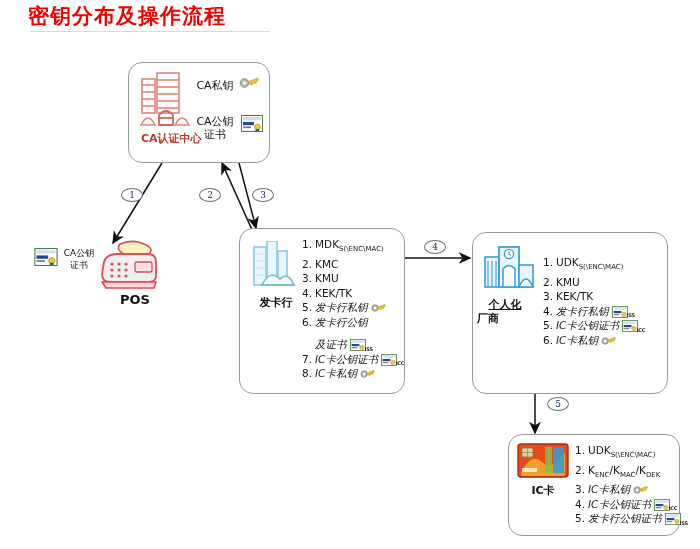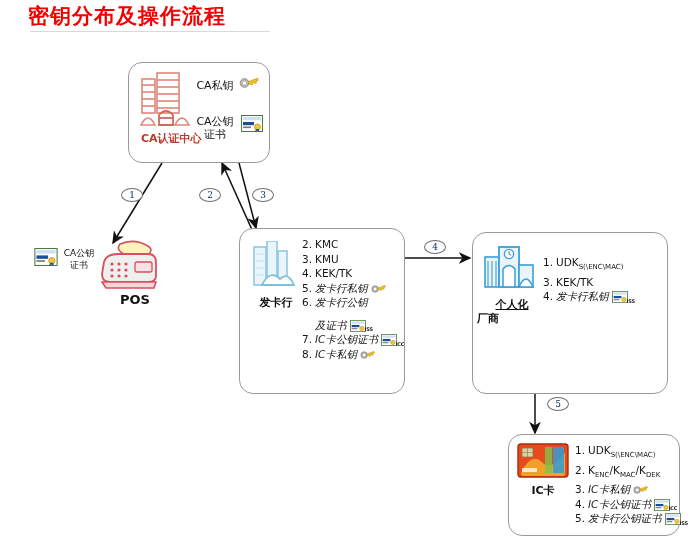--- a/index.html
+++ b/index.html
@@ -223,20 +223,21 @@
           <line x1="6" y1="13" x2="14" y2="13"></line>
             <line x1="6" y1="20" x2="14" y2="20"></line>
           <line x1="6" y1="27" x2="14" y2="27"></line>
             <line x1="6" y1="34" x2="14" y2="34"></line>
         </g>
         <path d="M12,44 Q20,28 30,38 Q38,30 44,44 Z" fill="#ffffff" stroke="#7cc0dd" stroke-width="1.8"></path>
       </svg>
       <div class="iconcap" style="position:absolute;left:6px;top:68px;width:60px;text-align:center;">发卡行</div>
 
       <div class="klist" style="left:62px;top:8px;width:104px;">
+        <div class="row"><span class="num">1.</span><span>MDK</span><sub>S(\ENC\MAC)</sub></div>
         <div class="row"><span class="num">2.</span><span>KMC</span></div>
         <div class="row"><span class="num">3.</span><span>KMU</span></div>
         <div class="row"><span class="num">4.</span><span>KEK/TK</span></div>
         <div class="row"><span class="num">5.</span><span class="cjk">发卡行私钥</span>
           <svg class="keyicon" viewBox="0 0 20 16">
             <circle cx="5.5" cy="8" r="4.3" fill="#b9b9b9" stroke="#7b7b7b" stroke-width="0.9"></circle>
             <circle cx="5.5" cy="8" r="1.6" fill="#ffffff"></circle>
             <path d="M9.5,6.6 L18.5,3.2 L19.3,5.2 L17,6.2 L17.6,7.8 L15.6,8.6 L15,7 L13.4,7.7 L14,9.3 L12,10 L11.4,8.4 L9.6,9.2 Z" fill="#f0c419" stroke="#b58c0b" stroke-width="0.7"></path>
           </svg>
         </div>
@@ -285,37 +286,57 @@
             <line x1="9" y1="18" x2="9" y2="44"></line>
             <line x1="13" y1="18" x2="13" y2="44"></line>
         </g>
         <rect x="16" y="4" width="20" height="40" fill="#eaf4fb" stroke="#3b9fd6" stroke-width="1.8"></rect>
         <circle cx="26" cy="11" r="4.6" fill="#ffffff" stroke="#3b9fd6" stroke-width="1.4"></circle>
         <path d="M26,8.2 L26,11 L28.2,12.4" stroke="#2b7fb0" stroke-width="1" fill="none"></path>
         <path d="M20,44 L20,26 Q26,19 32,26 L32,44 Z" fill="#ffffff" stroke="#3b9fd6" stroke-width="1.5"></path>
         <rect x="36" y="22" width="14" height="22" fill="#eaf4fb" stroke="#3b9fd6" stroke-width="1.6"></rect>
         <path d="M36,44 Q43,28 50,44 Z" fill="#ffffff" stroke="#3b9fd6" stroke-width="1.5"></path>
       </svg>
-      <div class="iconcap" style="position:absolute;left:7px;top:66px;width:64px;text-align:center;text-decoration:underline;">个人化</div>
+      <div class="iconcap" style="position:absolute;left:0;top:66px;width:64px;text-align:center;text-decoration:underline;">个人化</div>
       <div class="iconcap" style="position:absolute;left:4px;top:80px;width:64px;text-align:left;">厂商</div>
 
       <div class="klist" style="left:70px;top:22px;width:124px;">
         <div class="row"><span class="num">1.</span><span>UDK</span><sub>S(\ENC\MAC)</sub></div>
+        <div class="row"><span class="num">2.</span><span>KMU</span></div>
         <div class="row"><span class="num">3.</span><span>KEK/TK</span></div>
         <div class="row"><span class="num">4.</span><span class="cjk">发卡行私钥</span>
           <span class="certicon">
             <svg width="16" height="12" viewBox="0 0 22 17">
               <rect x="0.5" y="0.5" width="21" height="16" fill="#ffffff" stroke="#4d7a3e" stroke-width="1.2"></rect>
               <rect x="2" y="2" width="18" height="3.2" fill="#cfe0f2"></rect>
               <rect x="2" y="7" width="11" height="3.2" fill="#1c4e96"></rect>
               <rect x="2" y="11.5" width="8" height="1.6" fill="#7a7a7a"></rect>
               <circle cx="16.5" cy="12" r="3" fill="#f4c542" stroke="#b8900f" stroke-width="0.8"></circle>
             </svg>
             <i class="certsub" style="font-style:normal;">ISS</i>
           </span>
+        </div>
+        <div class="row"><span class="num">5.</span><span class="cjk">IC卡公钥证书</span>
+          <span class="certicon">
+            <svg width="16" height="12" viewBox="0 0 22 17">
+              <rect x="0.5" y="0.5" width="21" height="16" fill="#ffffff" stroke="#4d7a3e" stroke-width="1.2"></rect>
+              <rect x="2" y="2" width="18" height="3.2" fill="#cfe0f2"></rect>
+              <rect x="2" y="7" width="11" height="3.2" fill="#1c4e96"></rect>
+              <rect x="2" y="11.5" width="8" height="1.6" fill="#7a7a7a"></rect>
+              <circle cx="16.5" cy="12" r="3" fill="#f4c542" stroke="#b8900f" stroke-width="0.8"></circle>
+            </svg>
+            <i class="certsub" style="font-style:normal;">ICC</i>
+          </span>
+        </div>
+        <div class="row"><span class="num">6.</span><span class="cjk">IC卡私钥</span>
+          <svg class="keyicon" viewBox="0 0 20 16">
+            <circle cx="5.5" cy="8" r="4.3" fill="#b9b9b9" stroke="#7b7b7b" stroke-width="0.9"></circle>
+            <circle cx="5.5" cy="8" r="1.6" fill="#ffffff"></circle>
+            <path d="M9.5,6.6 L18.5,3.2 L19.3,5.2 L17,6.2 L17.6,7.8 L15.6,8.6 L15,7 L13.4,7.7 L14,9.3 L12,10 L11.4,8.4 L9.6,9.2 Z" fill="#f0c419" stroke="#b58c0b" stroke-width="0.7"></path>
+          </svg>
         </div>
       </div>
     </div>
   </div>
 
   <div class="node" style="left:508px;top:434px;width:172px;height:102px;">
     <div class="node-inner">
       <svg style="position:absolute;left:8px;top:8px;" width="52" height="36" viewBox="0 0 52 36">
         <rect x="1" y="1" width="50" height="33" rx="3" fill="#e8491d" stroke="#a82c0d" stroke-width="1.4"></rect>
         <path d="M4,30 Q14,8 26,20 Q34,28 48,10 L48,31 Q48,33 46,33 L6,33 Q4,33 4,31 Z" fill="#f2a02a"></path>

